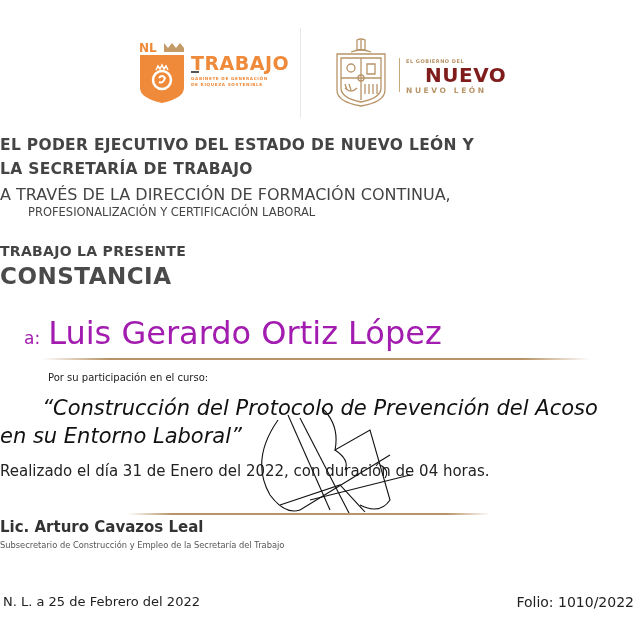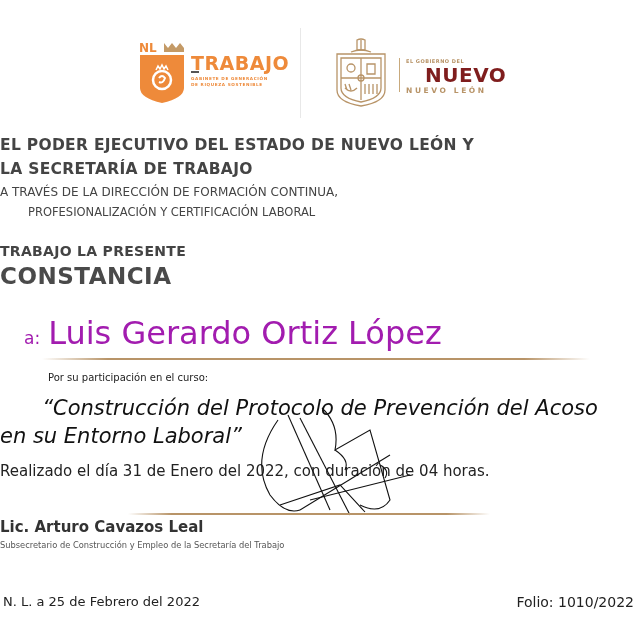--- a/index.html
+++ b/index.html
@@ -23,21 +23,21 @@
   .trab-sub { position: absolute; left: 53px; top: 36px; font-size: 4.2px; line-height: 5.5px; color: #ee8a3a; letter-spacing: 0.6px; font-weight: bold; white-space: nowrap; }
 
   .gob-small { position: absolute; left: 73px; top: 20px; font-size: 5px; color: #b89468; font-weight: bold; letter-spacing: 0.5px; white-space: nowrap; }
   .gob-big { position: absolute; left: 72px; top: 26px; font-size: 20px; line-height: 22px; color: #7f1d1d; font-weight: bold; letter-spacing: 0.5px; font-family: "DejaVu Sans", sans-serif; margin-left: 20px; }
   .gob-bar { position: absolute; left: 66px; top: 20px; width: 1px; height: 34px; background: #c8a97c; }
   .gob-nl { position: absolute; left: 73px; top: 48px; font-size: 7.5px; color: #b89468; font-weight: bold; letter-spacing: 2.6px; white-space: nowrap; }
 
   
   .t1 { top: 136px; font-size: 15.5px; font-weight: bold; color: #444; letter-spacing: 0.3px; }
   .t2 { top: 160px; font-size: 15.5px; font-weight: bold; color: #444; letter-spacing: 0.3px; }
-  .t3 { top: 185px; font-size: 12px; color: #444; }
+  .t3 { top: 185px; font-size: 16px; color: #444; }
   .t4 { top: 205px; font-size: 11.5px; color: #444; padding-left: 28px; }
   .t5 { top: 243px; font-size: 14px; font-weight: bold; color: #444; letter-spacing: 0.3px; }
   .t6 { top: 263px; font-size: 23px; font-weight: bold; color: #4a4a4a; letter-spacing: 0.5px; }
 
   .name-row { top: 314px; font-size: 32px; color: #a21caf; padding-left: 24px; }
   .name-row .pre { font-size: 17px; margin-right: 8px; }
   .gold-line { position: absolute; height: 2px;
     background: linear-gradient(to right, rgba(184,148,104,0) 0%, #b89468 12%, #b89468 88%, rgba(184,148,104,0) 100%); }
   #line-name { left: 42px; top: 358px; width: 548px; }
 

